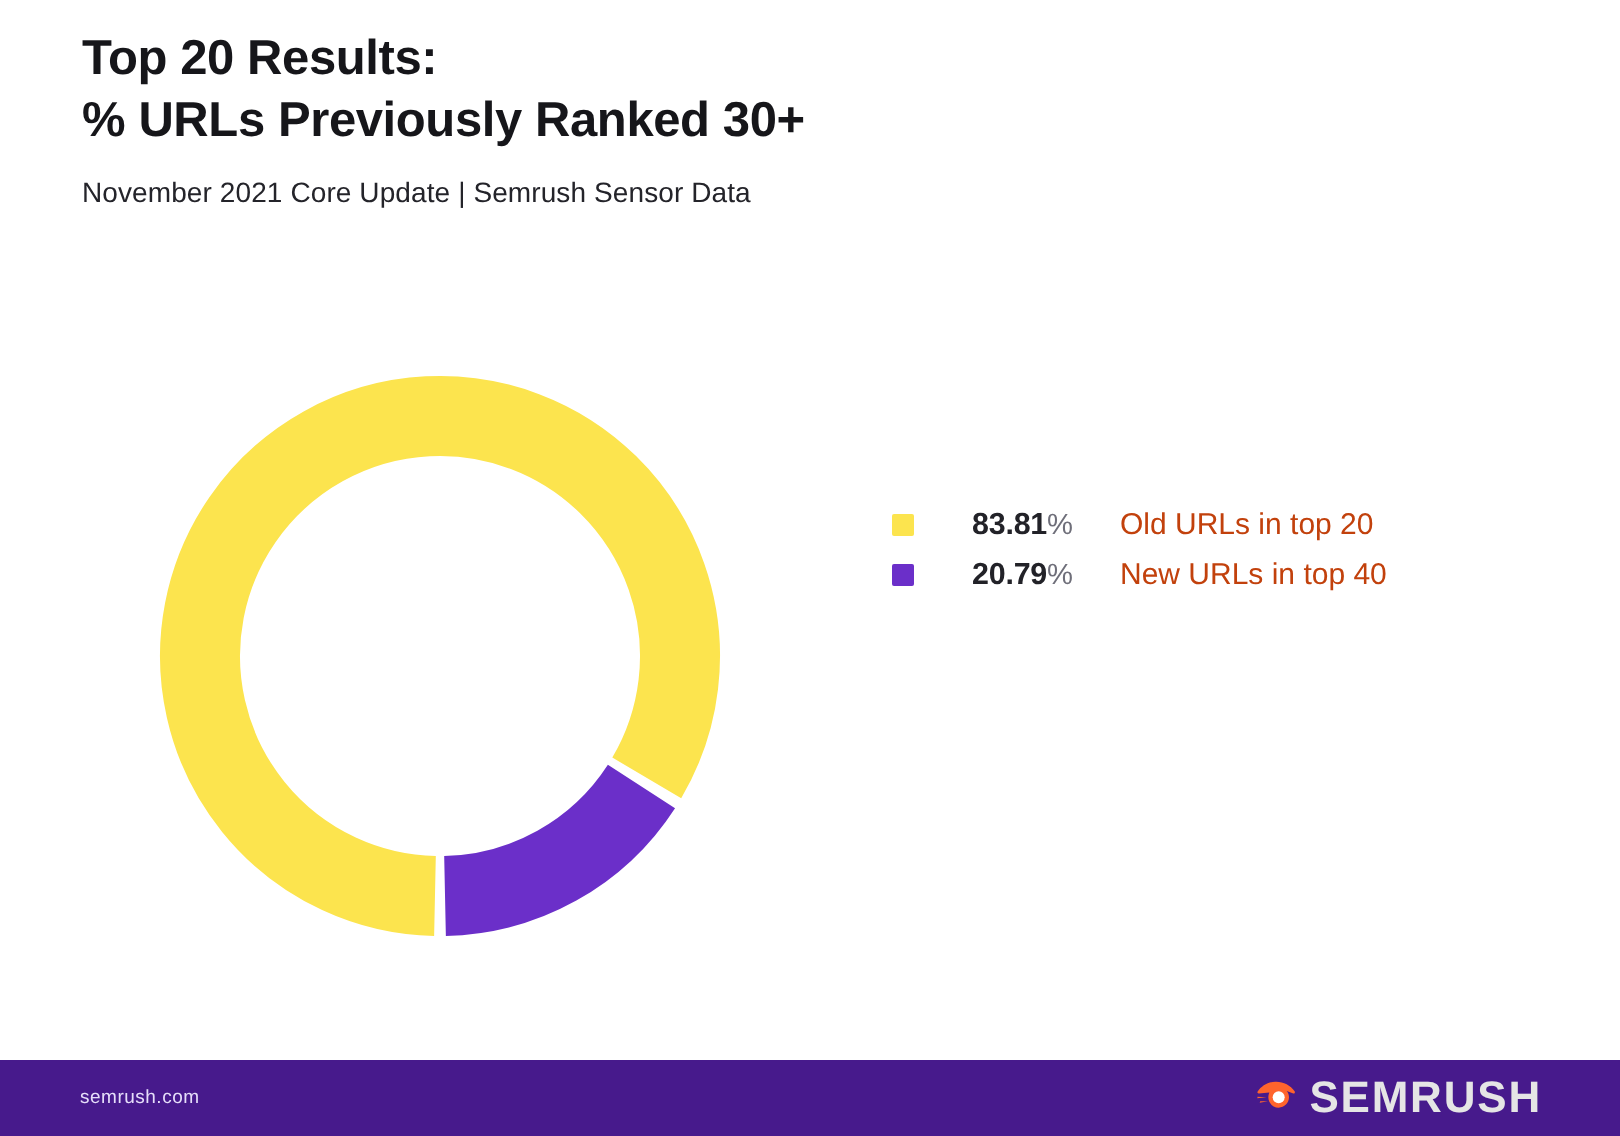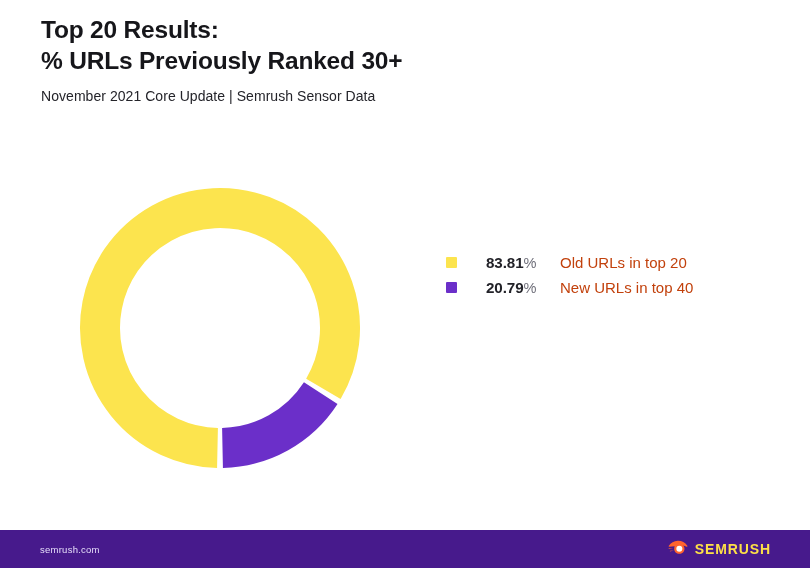--- a/index.html
+++ b/index.html
@@ -127,23 +127,23 @@
     display: flex;
     align-items: center;
     gap: 7px;
   }
   #logo-mark {
     display: block;
     width: 20px;
     height: 20px;
   }
   #logo-text {
-    font-size: 14px;
+    font-size: 22px;
     font-weight: bold;
-    color: #fde047;
+    color: #e5e5e5;
     letter-spacing: 0.9px;
     line-height: 16px;
     white-space: nowrap;
   }
 </style>
 </head>
 <body>
 
 <div id="slide">
 

